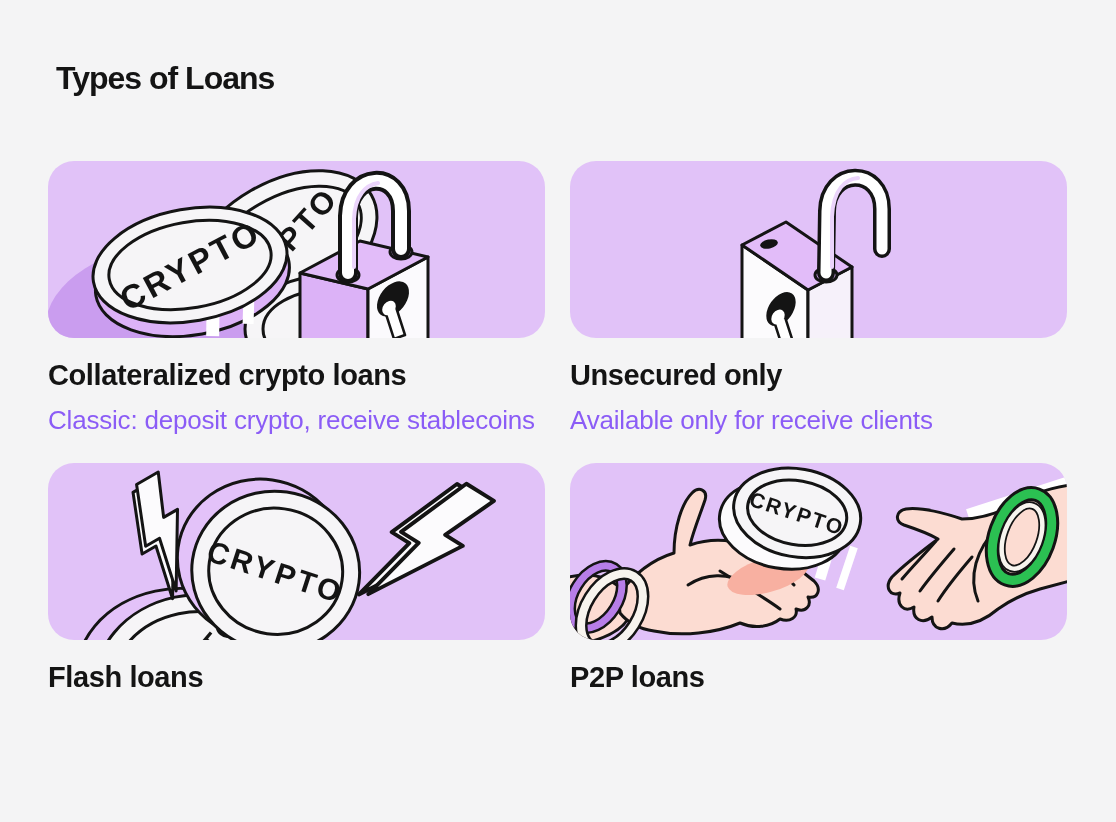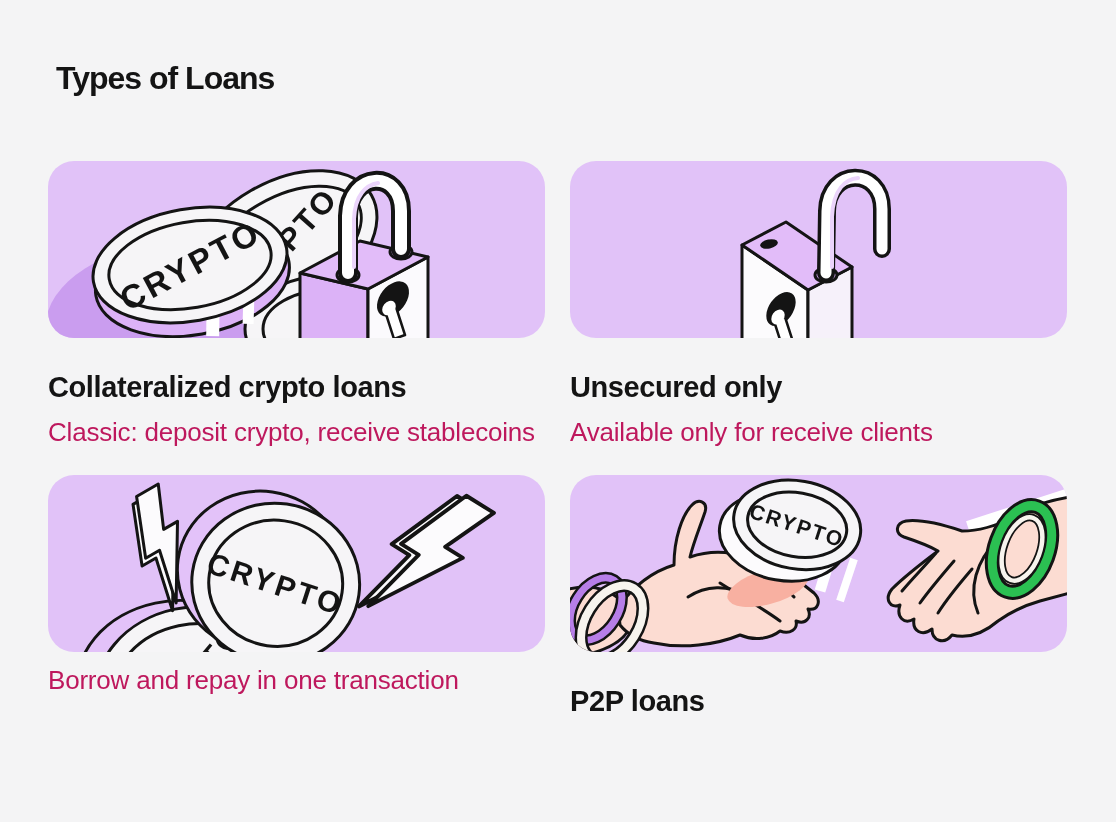--- a/index.html
+++ b/index.html
@@ -25,28 +25,28 @@
     row-gap: 26px;
   }
   .illus {
     height: 177px;
     border-radius: 26px;
     background: #E1C2F8;
     overflow: hidden;
   }
   .illus svg { display: block; width: 100%; height: 100%; }
   .card-title {
-    margin: 32px 0 0;
+    margin: 20px 0 0;
     font-size: 29px; line-height: 34px; font-weight: 700;
     letter-spacing: -0.4px;
   }
   .card-desc {
     margin: 11px 0 0;
     font-size: 26px; line-height: 34px; font-weight: 400;
-    color: #be185d; letter-spacing: -0.2px;
+    color: #8b5cf6; letter-spacing: -0.2px;
   }
   svg text {
     font-family: "Liberation Sans", "DejaVu Sans", sans-serif;
     font-weight: 700;
     fill: #141414;
   }
   .o { stroke: #141414; stroke-width: 3; stroke-linejoin: round; }
   .ln { fill: none; stroke: #141414; stroke-width: 3; stroke-linecap: round; }
 </style>
 </head>
@@ -150,21 +150,21 @@
             <path class="o" transform="translate(-7,5)" d="M33,0 L58,0 L40,42 L56,42 L14,112 L26,58 L10,58 Z" fill="#FCFBFD"></path>
             <path class="o" d="M33,0 L58,0 L40,42 L56,42 L14,112 L26,58 L10,58 Z" fill="#FCFBFD"></path>
           </g>
 
           <g transform="translate(382,-2) rotate(32) scale(1.3)">
             <path class="o" transform="translate(-6,4)" d="M33,0 L58,0 L40,42 L56,42 L14,112 L26,58 L10,58 Z" fill="#FCFBFD" stroke-width="2.4"></path>
             <path class="o" d="M33,0 L58,0 L40,42 L56,42 L14,112 L26,58 L10,58 Z" fill="#FCFBFD" stroke-width="2.4"></path>
           </g>
         </svg>
       </div>
-      <p class="card-desc">Borrow and repay in one transaction</p>
+      <h2 class="card-title">Flash loans</h2>
     </article>
 
     <article>
       <div class="illus">
         <svg viewBox="0 0 497 177">
           <rect x="-40" y="140" width="170" height="22" transform="rotate(-20 40 150)" fill="#FFFFFF"></rect>
           <rect x="396" y="26" width="130" height="20" transform="rotate(-18 460 36)" fill="#FFFFFF"></rect>
 
           <g>
             <path class="o" d="M-8,116 C16,108 36,112 52,126 C60,134 62,146 58,156 C48,172 24,180 -8,184 Z" fill="#FCDCD2"></path>

